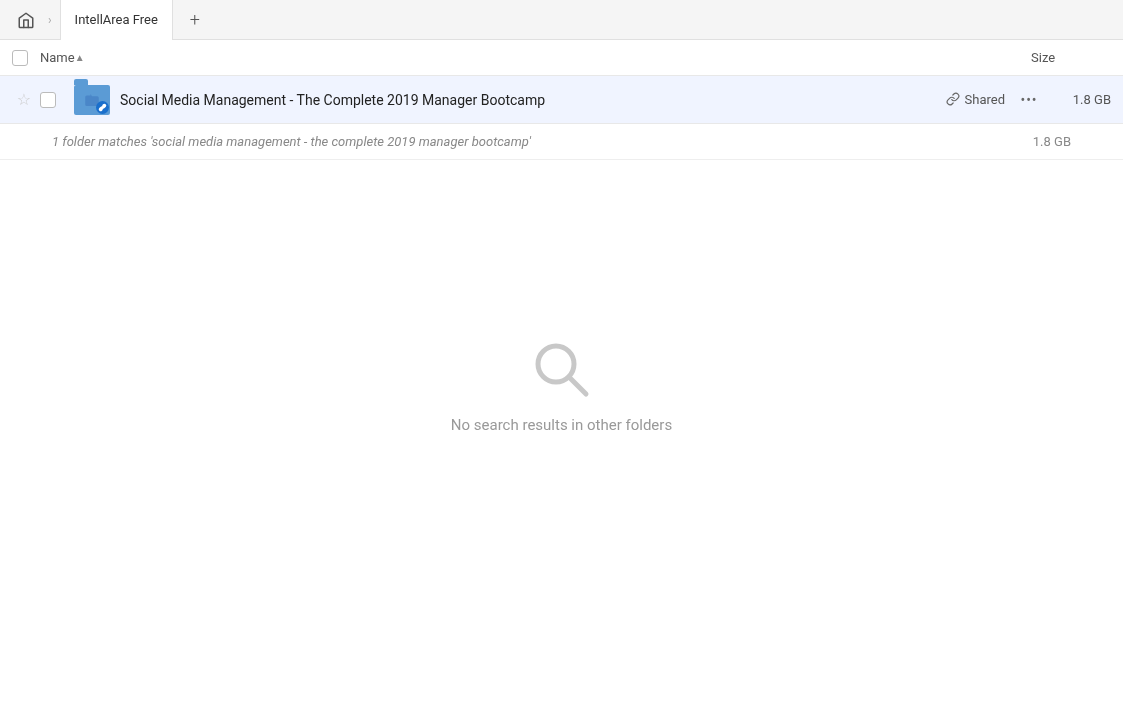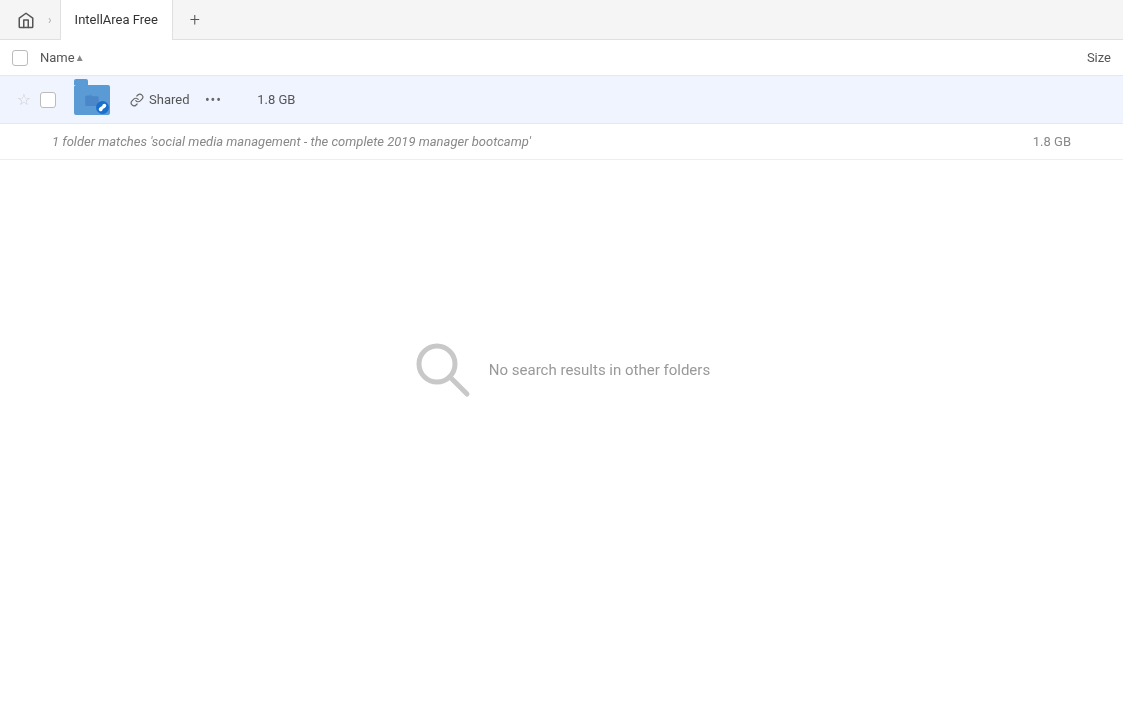--- a/index.html
+++ b/index.html
@@ -79,21 +79,21 @@
     .col-name {
       flex: 1;
       display: flex;
       align-items: center;
       font-size: 13px;
       color: #555;
       cursor: pointer;
     }
     .col-size {
       width: 80px;
-      text-align: right;
+      text-align: left;
       font-size: 13px;
       color: #555;
     }
 
     
     .file-row {
       display: flex;
       align-items: center;
       height: 48px;
       padding: 0 12px;
@@ -141,21 +141,21 @@
     .file-name {
       flex: 1;
       font-size: 14px;
       color: #222;
       white-space: nowrap;
       overflow: hidden;
       text-overflow: ellipsis;
     }
     .shared-badge {
       display: flex;
-      align-items: flex-end;
+      align-items: flex-start;
       gap: 5px;
       padding: 3px 10px;
       color: #555;
       font-size: 13px;
     }
     .more-btn {
       width: 28px;
       height: 28px;
       display: flex;
       align-items: center;
@@ -188,21 +188,21 @@
       font-style: italic;
     }
     .results-size {
       font-size: 13px;
       color: #888;
     }
 
     
     .empty-state {
       display: flex;
-      flex-direction: row;
+      flex-direction: column;
       align-items: center;
       justify-content: center;
       padding-top: 180px;
       gap: 16px;
     }
     .search-empty-icon {
       width: 60px;
       height: 60px;
       position: relative;
     }
@@ -263,20 +263,21 @@
       </svg>
 
       <div style="position:absolute;bottom:1px;right:1px;background:#1a6fcc;border-radius:50%;width:13px;height:13px;display:flex;align-items:center;justify-content:center;">
         <svg width="9" height="9" viewBox="0 0 24 24" fill="white">
           <path d="M10 13a5 5 0 007.54.54l3-3a5 5 0 00-7.07-7.07l-1.72 1.71"></path>
           <path d="M14 11a5 5 0 00-7.54-.54l-3 3a5 5 0 007.07 7.07l1.71-1.71"></path>
         </svg>
       </div>
     </div>
   </div>
+  <div class="file-name">Social Media Management - The Complete 2019 Manager Bootcamp</div>
 
   <div class="shared-badge">
     <svg width="14" height="14" viewBox="0 0 24 24" fill="none" stroke="#666" stroke-width="2" stroke-linecap="round" stroke-linejoin="round">
       <path d="M10 13a5 5 0 007.54.54l3-3a5 5 0 00-7.07-7.07l-1.72 1.71"></path>
       <path d="M14 11a5 5 0 00-7.54-.54l-3 3a5 5 0 007.07 7.07l1.71-1.71"></path>
     </svg>
     <span>Shared</span>
   </div>
 
   <div class="more-btn">

